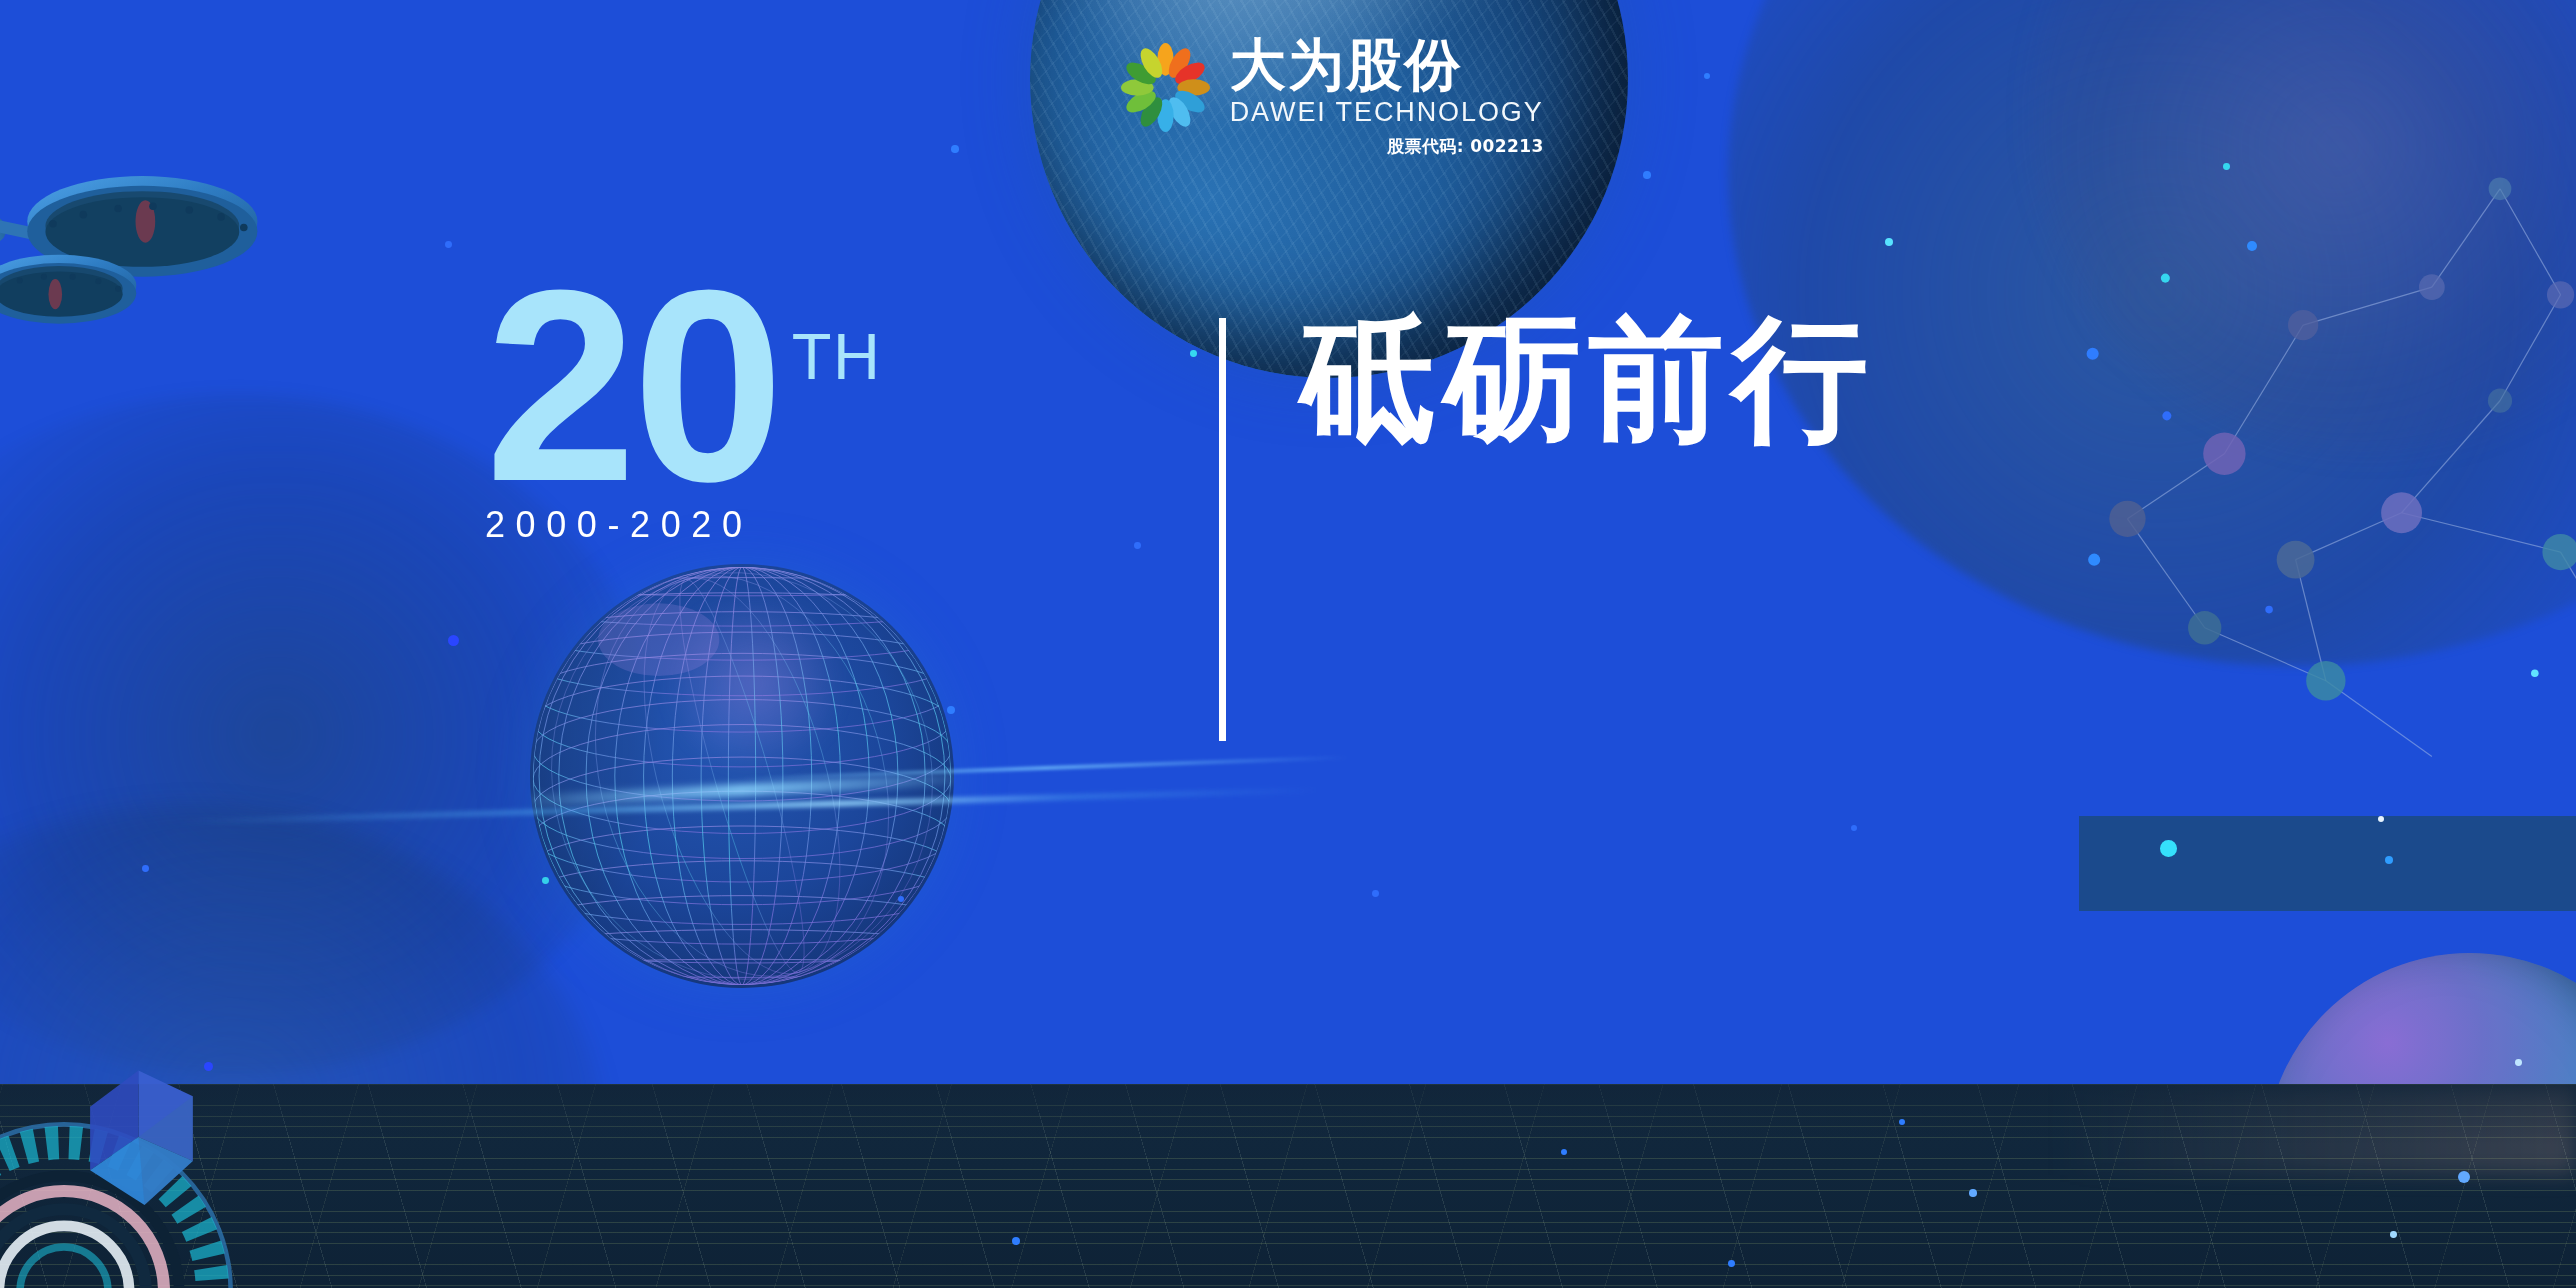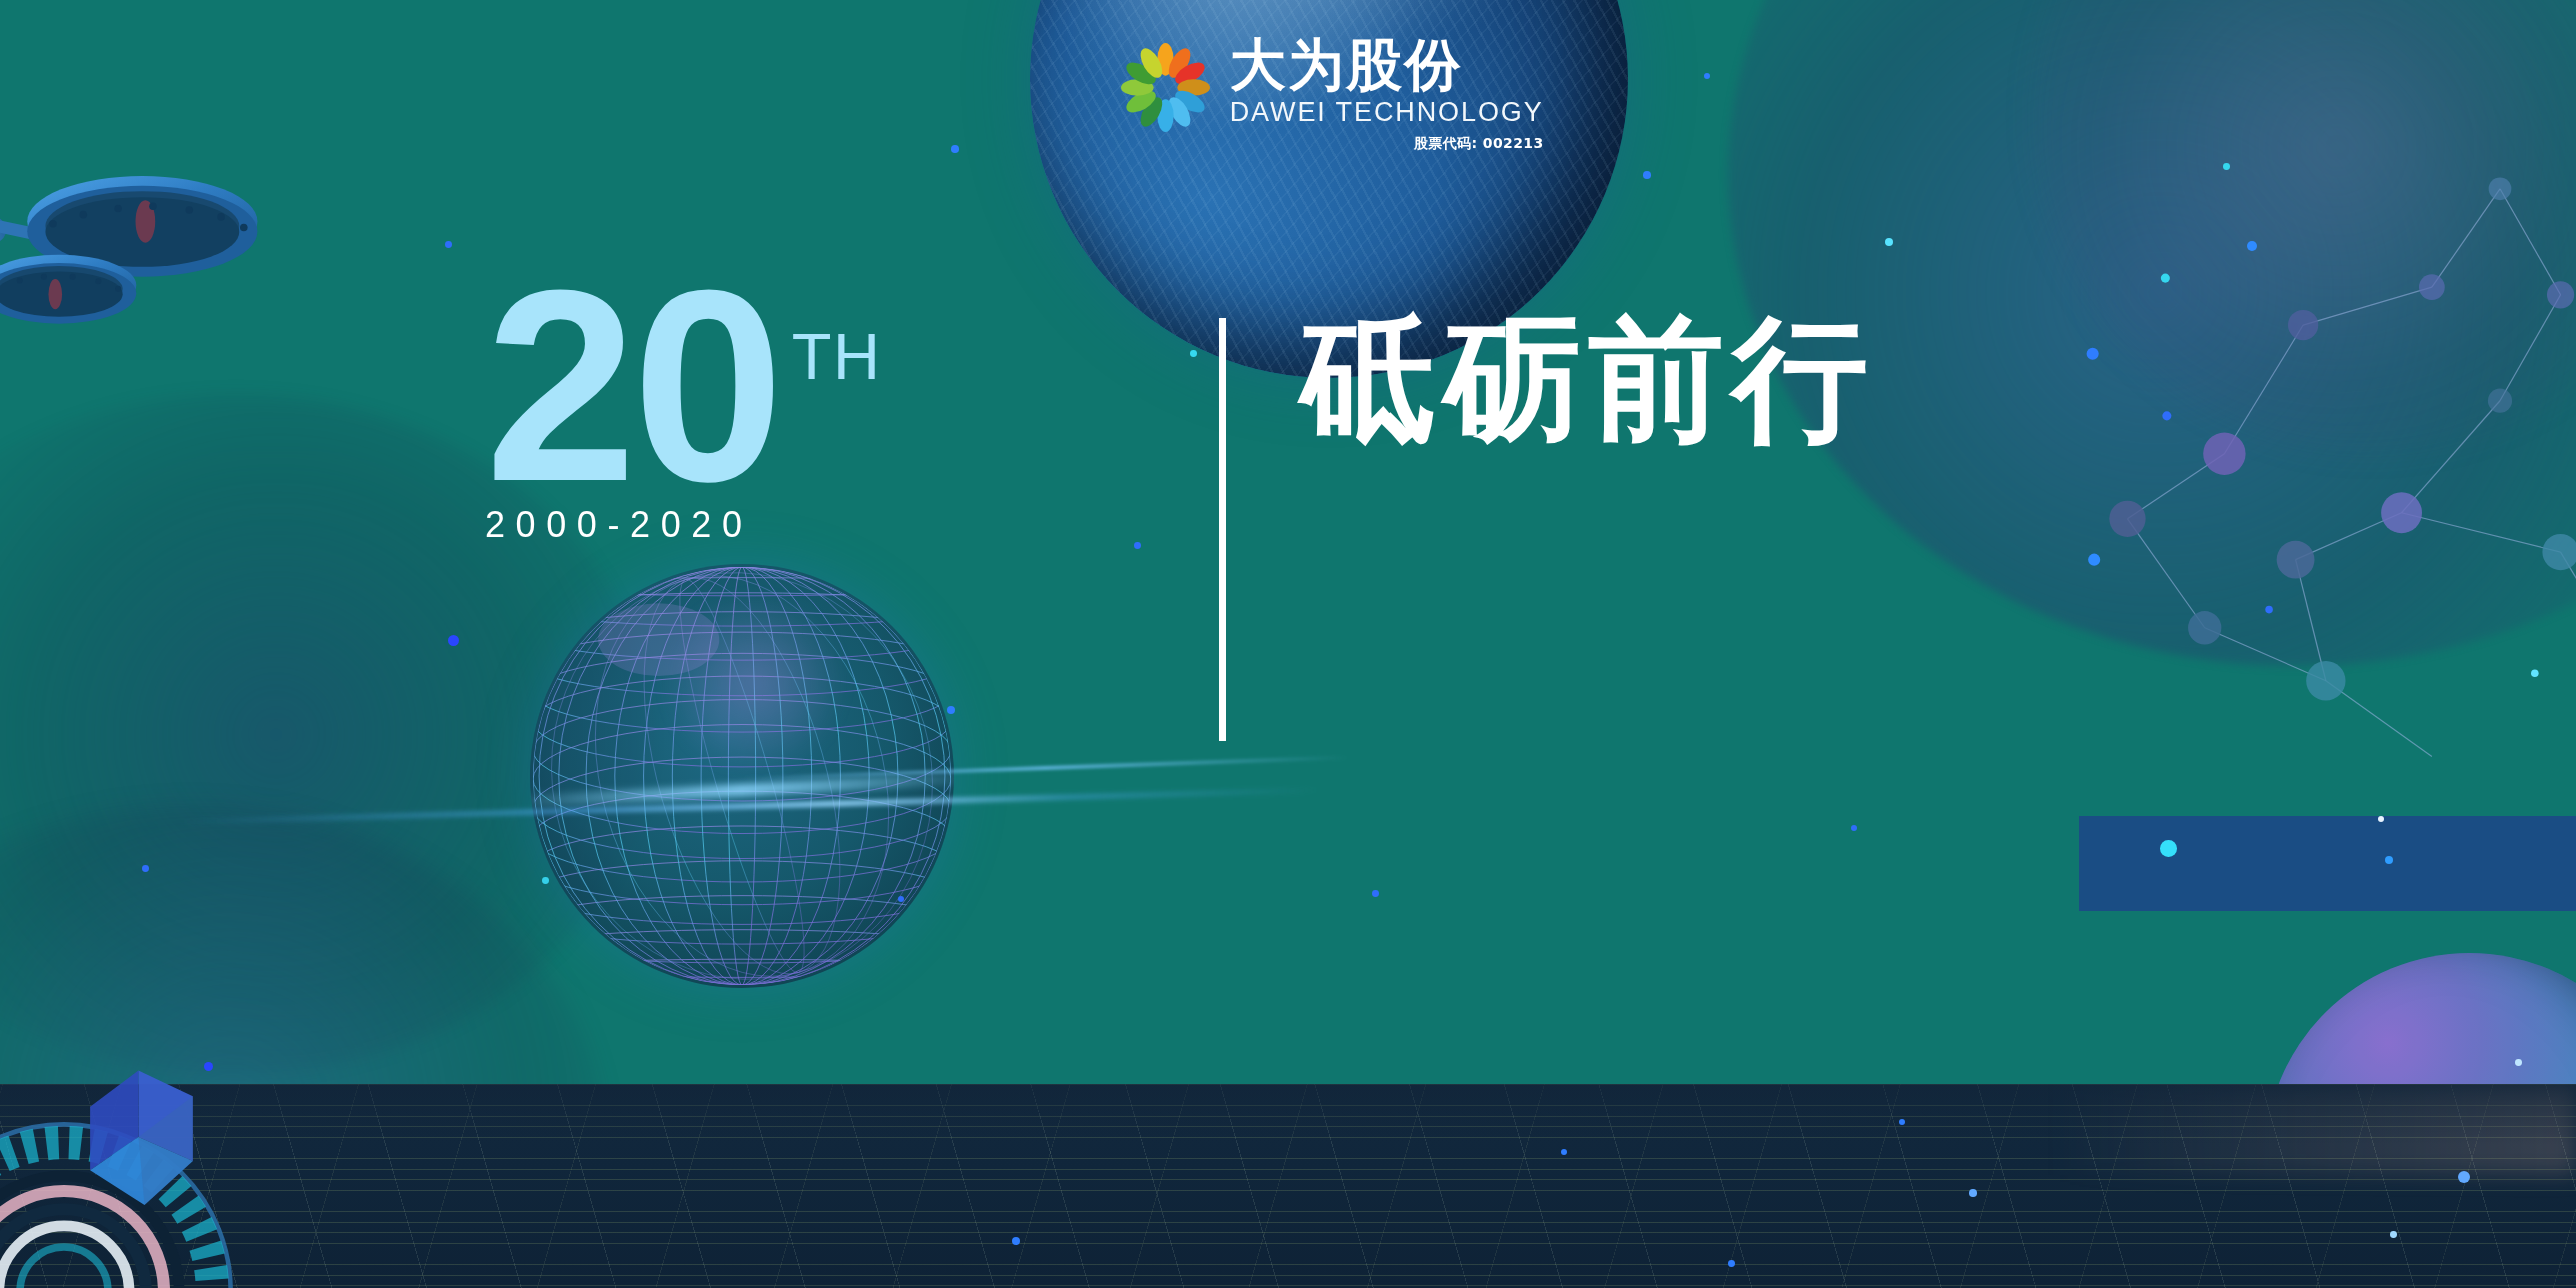--- a/index.html
+++ b/index.html
@@ -1,18 +1,18 @@
 <!DOCTYPE html>
 <html style="font-size:12px"><head>
 <meta charset="utf-8">
 <style>
   html,body{margin:0;padding:0;background:#0d1f33;}
   #stage{
     position:relative;width:2576px;height:1288px;overflow:hidden;
-    background:#0f766e;
+    background:#1d4ed8;
     font-family:"Liberation Sans","DejaVu Sans",sans-serif;
     -webkit-font-smoothing:antialiased;
   }
   
   .bg-layer{position:absolute;inset:0;pointer-events:none;}
   .glow-tr{
     position:absolute;right:-288px;top:-318px;width:1136px;height:984px;border-radius:50%;
     background:radial-gradient(circle at 38% 62%, rgba(49,92,143,.75) 0%, rgba(35,69,112,.45) 38%, rgba(17,38,60,0) 72%);
     filter:blur(4.5px);
   }
@@ -153,21 +153,21 @@
   .logo-text{display:flex;flex-direction:column;}
   .logo-cn{
     font-size:56px;font-weight:700;color:#fff;letter-spacing:2.3px;line-height:.98;
     font-family:"DejaVu Sans","Liberation Sans",sans-serif;
   }
   .logo-en{
     font-size:27px;color:#f2f7fb;letter-spacing:1.9px;margin-top:4.5px;font-weight:400;
     font-family:"Liberation Sans",sans-serif;
   }
   .logo-code{
-    font-size:14px;color:#fff;font-weight:700;letter-spacing:0.4px;margin-top:6.8px;align-self:flex-end;
+    font-size:17px;color:#fff;font-weight:700;letter-spacing:0.4px;margin-top:6.8px;align-self:flex-end;
     font-family:"DejaVu Sans","Liberation Sans",sans-serif;
   }
 
   
   .anniv{position:absolute;left:485px;top:280px;width:621px;}
   .anniv-row{display:flex;align-items:flex-start;}
   .anniv-num{
     font-size:273px;line-height:.78;font-weight:700;color:#a8e4fb;letter-spacing:-4.5px;
     font-family:"Liberation Sans","DejaVu Sans",sans-serif;
   }

